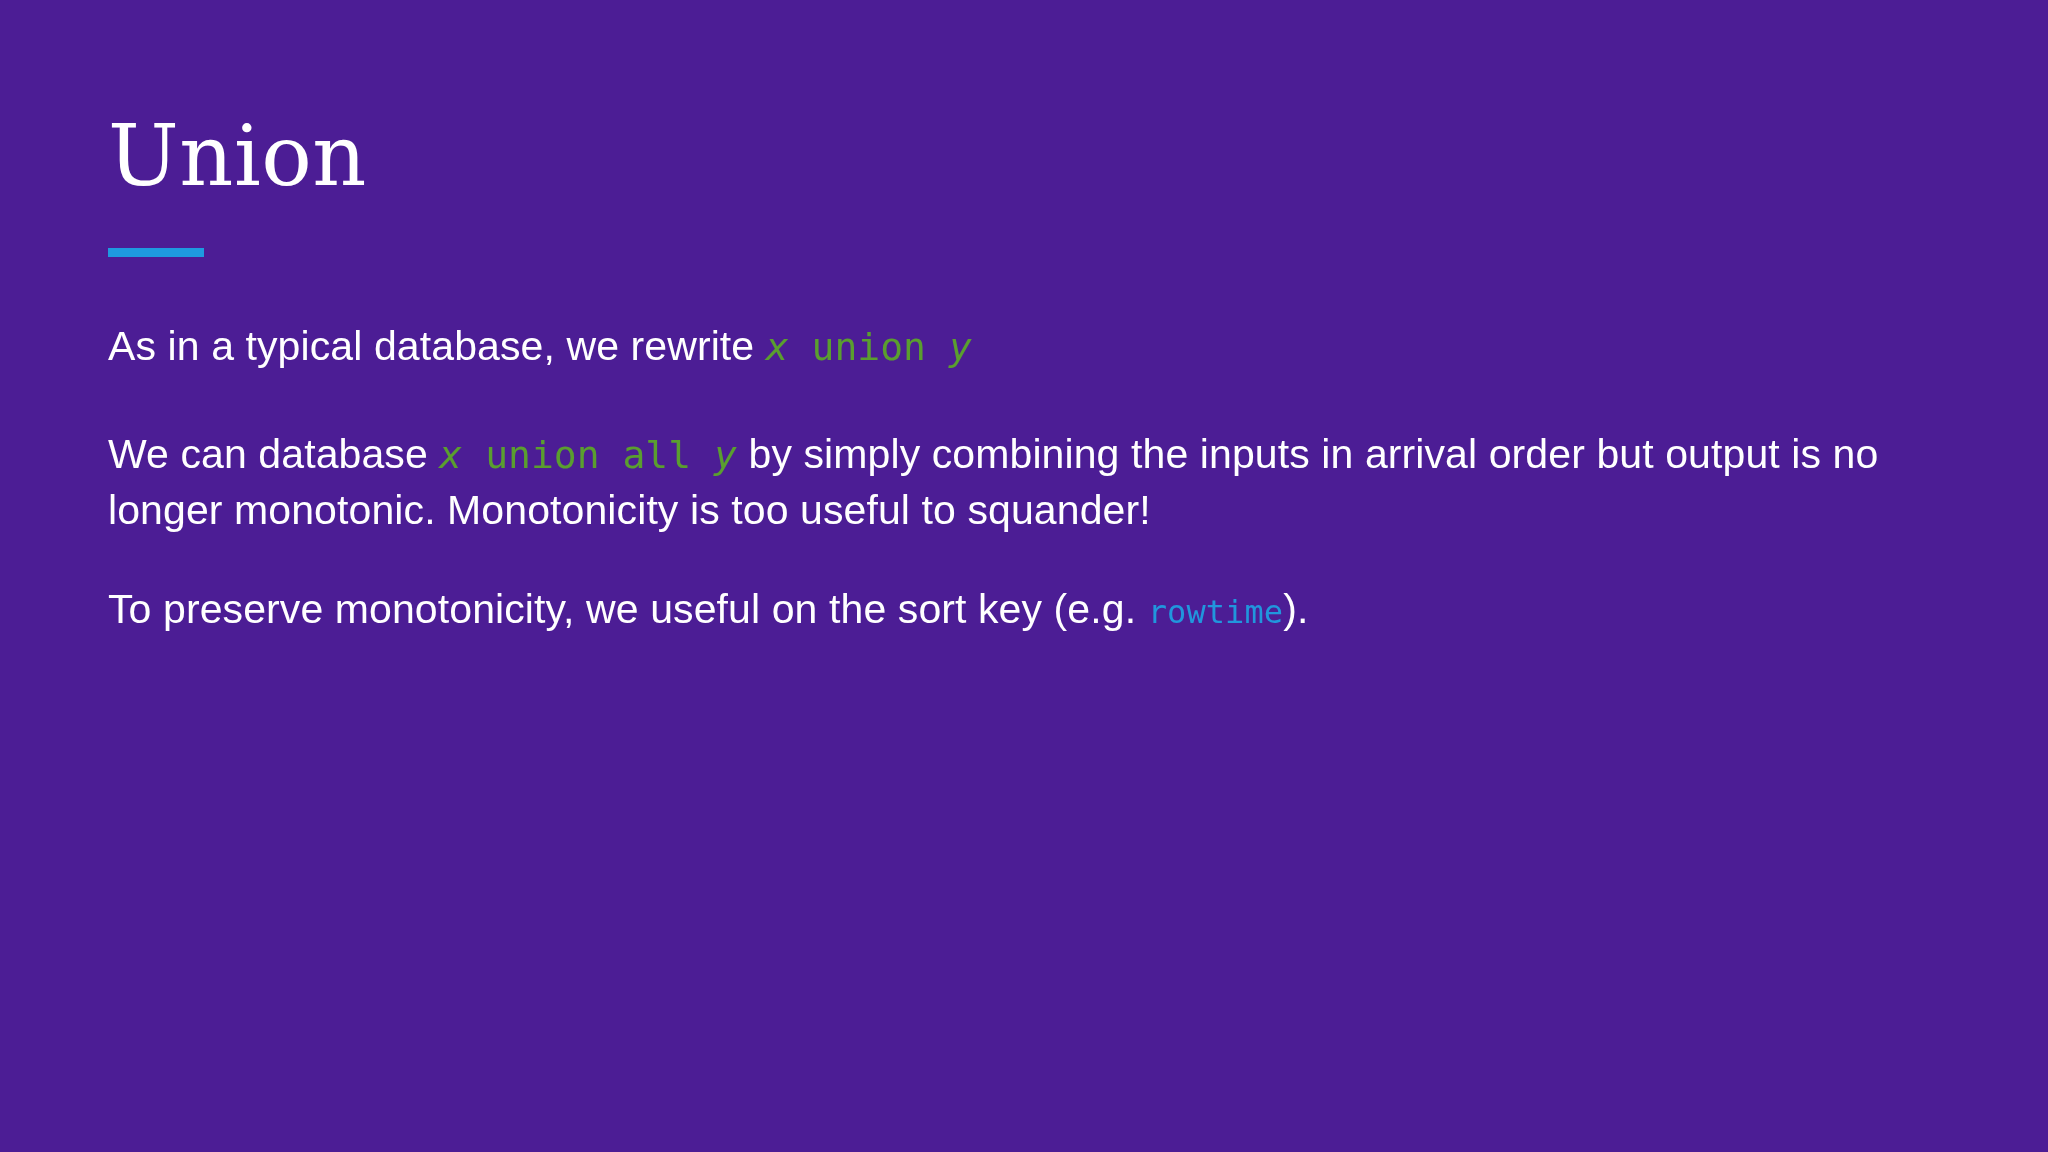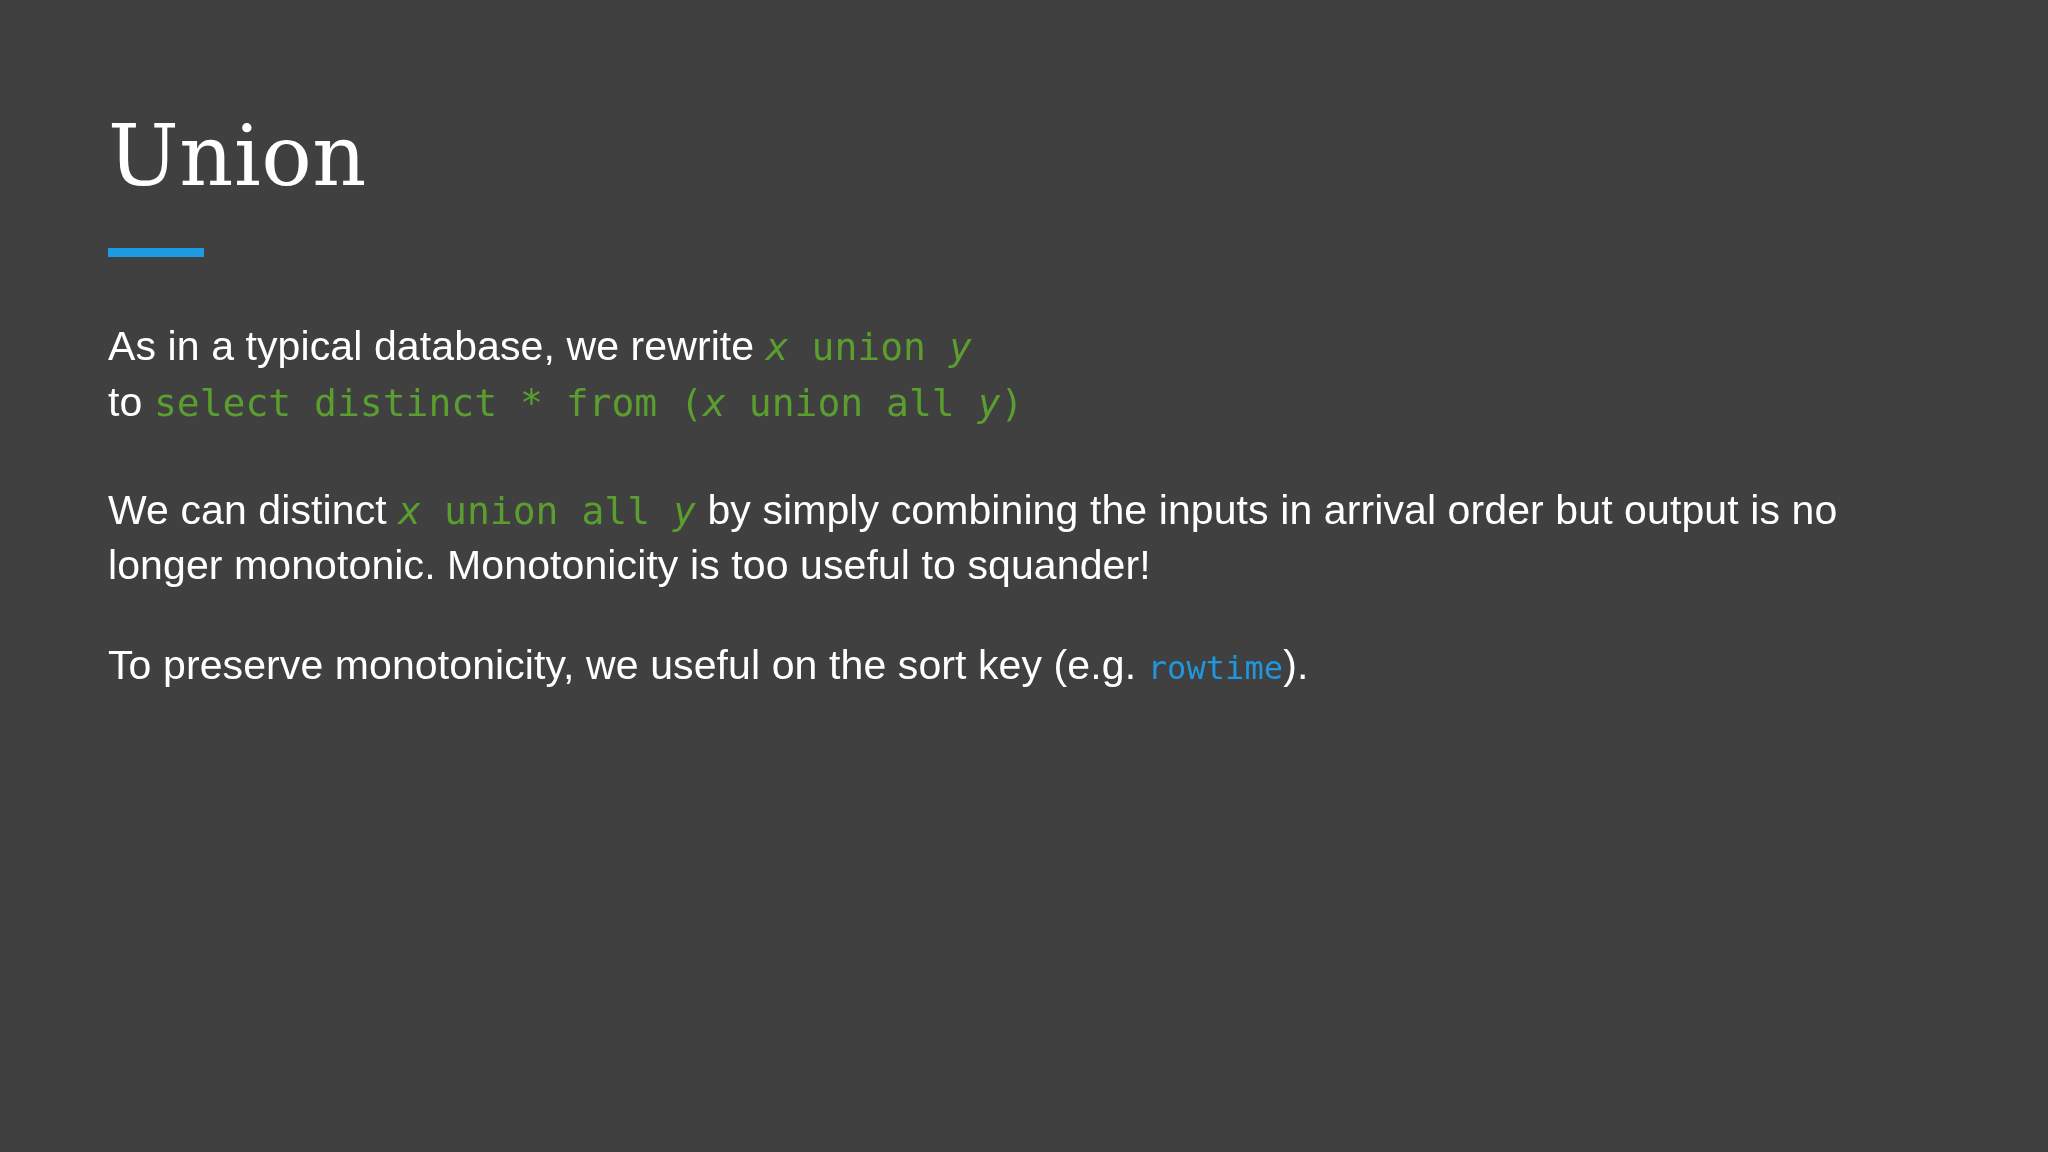--- a/index.html
+++ b/index.html
@@ -12,21 +12,21 @@
     height: 1152px;
     background: #04517d;
     font-family: "Liberation Sans", sans-serif;
     overflow: hidden;
   }
 
   .slide {
     position: relative;
     width: 2048px;
     height: 1152px;
-    background: #404040;
+    background: #4c1d95;
     box-sizing: border-box;
   }
 
   .slide-inner {
     position: absolute;
     left: 108px;
     top: 112px;
     right: 92px;
   }
 
@@ -111,22 +111,21 @@
   <div class="slide-inner">
 
     <h1 class="slide-title">Union</h1>
 
     <div class="title-rule"></div>
 
     <div class="body-block">
 
       <p class="para para-rewrite">
         <span class="line"><span>As in a typical database, we rewrite </span><span class="code-var">x</span><span class="code"> union </span><span class="code-var">y</span></span>
-        <span class="line"><span>to </span><span class="code">select distinct * from (</span><span class="code-var">x</span><span class="code"> union all </span><span class="code-var">y</span><span class="code">)</span></span>
       </p>
 
-      <p class="para"><span>We can distinct </span><span class="code-var">x</span><span class="code"> union all </span><span class="code-var">y</span><span> by simply combining the inputs in arrival order but output is no longer monotonic. Monotonicity is too useful to squander!</span></p>
+      <p class="para"><span>We can database </span><span class="code-var">x</span><span class="code"> union all </span><span class="code-var">y</span><span> by simply combining the inputs in arrival order but output is no longer monotonic. Monotonicity is too useful to squander!</span></p>
 
       <p class="para"><span>To preserve monotonicity, we useful on the sort key (e.g. </span><span class="code-ident">rowtime</span><span>).</span></p>
 
     </div>
   </div>
 </div>
 
 </body></html>

